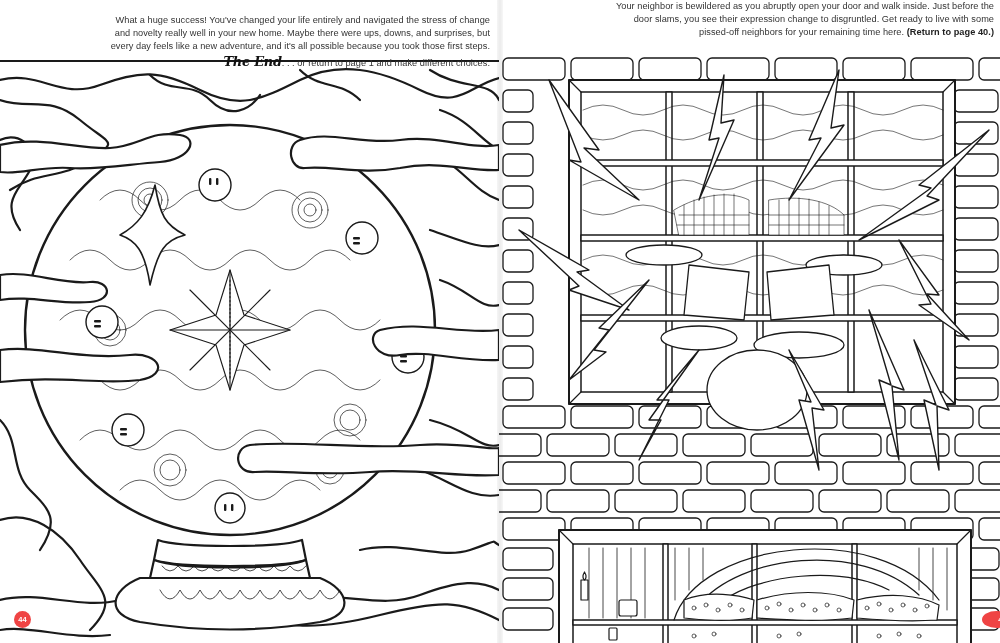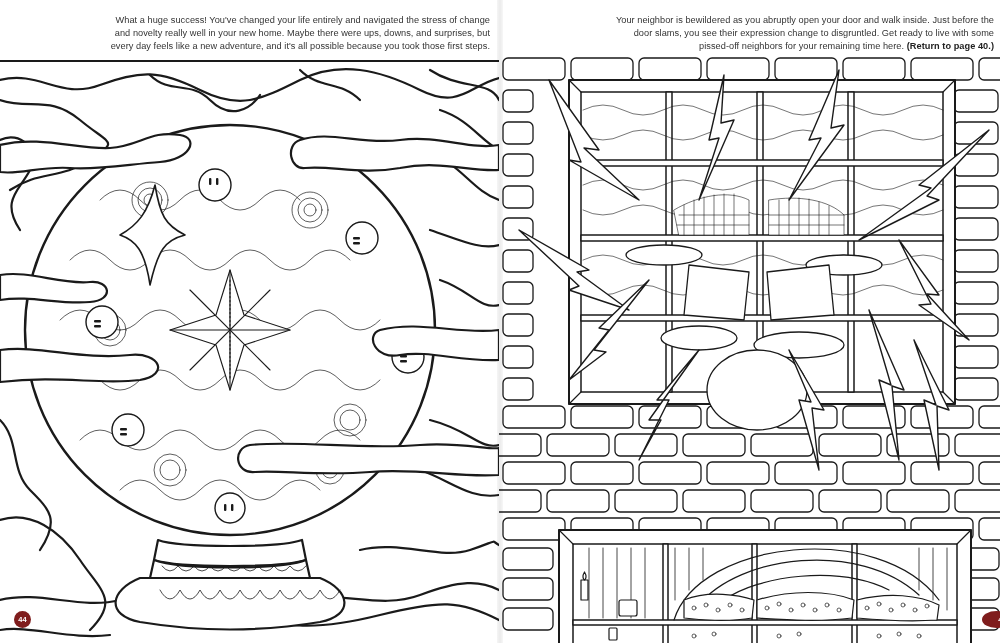--- a/index.html
+++ b/index.html
@@ -4,37 +4,40 @@
 <style>
   html,body{margin:0;padding:0;background:#fff;}
   body{width:1000px;height:643px;overflow:hidden;position:relative;font-family:"Liberation Sans",sans-serif;color:#222;}
   .spread{position:absolute;inset:0;display:flex;}
   .page{position:relative;height:643px;overflow:hidden;background:#fff;}
   .page-left{width:499px;}
   .page-right{width:501px;}
   .gutter{position:absolute;left:497px;top:0;width:6px;height:643px;background:linear-gradient(90deg,rgba(0,0,0,0.04),rgba(0,0,0,0.08),rgba(0,0,0,0.03));z-index:5;}
   .text-block{position:absolute;font-size:9.2px;line-height:13px;color:#333;letter-spacing:0.05px;z-index:3;text-align:right;}
   .text-left{left:100px;top:14px;width:390px;}
-  .text-right{left:614px;top:14px;width:380px;}
+  .text-right{left:614px;top:0;width:380px;}
   .text-block p{margin:0;}
   .the-end{font-family:"DejaVu Serif",serif;font-style:italic;font-weight:bold;font-size:13px;letter-spacing:-0.3px;color:#111;}
   .bold-link{font-weight:bold;color:#222;}
   .illus{position:absolute;left:0;top:0;}
-  .page-num{position:absolute;width:17px;height:17px;border-radius:50%;background:#7f1d1d;color:#fff;font-size:7.5px;font-weight:bold;display:flex;align-items:center;justify-content:center;z-index:4;}
+  .page-num{position:absolute;width:17px;height:17px;border-radius:50%;background:#ef4444;color:#fff;font-size:7.5px;font-weight:bold;display:flex;align-items:center;justify-content:center;z-index:4;}
   .pn-left{left:14px;top:611px;}
   .pn-right{left:964px;top:611px;}
 </style>
 </head>
 <body>
 
 <div class="spread">
 
   <div class="page page-left">
     <div class="text-block text-left">
       <p>What a huge success! You've changed your life entirely and navigated the stress of change and novelty really well in your new home. Maybe there were ups, downs, and surprises, but every day feels like a new adventure, and it's all possible because you took those first steps.</p>
+      <p style="margin-top:2px;">
+        <span class="the-end">The End</span><span>. . . or return to page 1 and make different choices.</span>
+      </p>
     </div>
 
     <svg class="illus" width="499" height="643" viewBox="0 0 499 643" fill="none" stroke="#1a1a1a" stroke-linecap="round" stroke-linejoin="round">
 
       <line x1="0" y1="61" x2="499" y2="61" stroke-width="2"></line>
 
       <g stroke-width="2.2">
         <path d="M0 80 C40 70 60 100 100 85 S160 70 200 90 S260 100 300 80 S380 70 420 90 S470 85 499 78"></path>
         <path d="M0 100 C30 110 50 95 80 120 S120 140 90 160 S40 170 10 190"></path>
         <path d="M0 140 C20 130 40 150 30 170 S0 200 20 230"></path>

